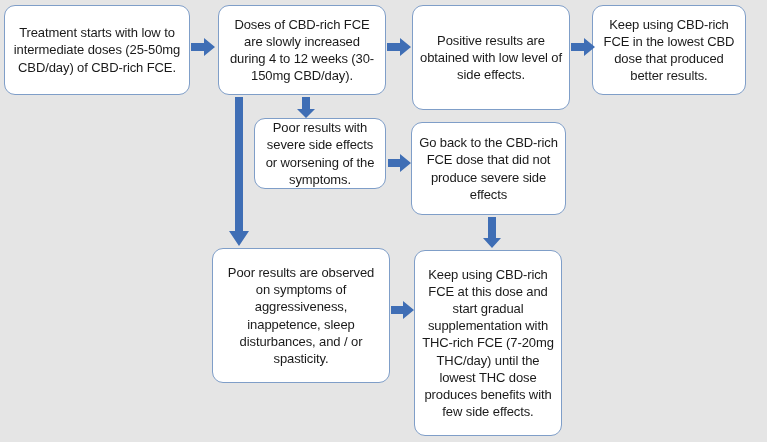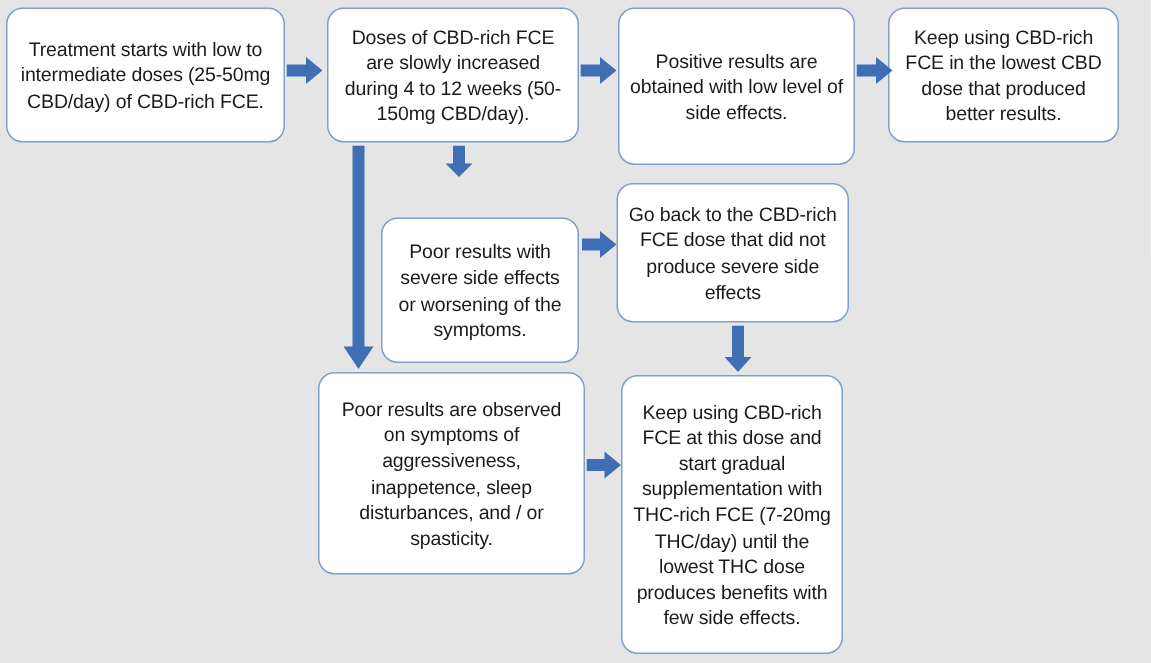--- a/index.html
+++ b/index.html
@@ -41,21 +41,21 @@
     width: 100%;
   }
 
   
   #n-start      { left: 4px;   top: 5px;   width: 186px; height: 90px; }
   #n-increase   { left: 218px; top: 5px;   width: 168px; height: 90px; }
   #n-positive   { left: 412px; top: 5px;   width: 158px; height: 105px; }
   #n-keep-cbd   { left: 592px; top: 5px;   width: 154px; height: 90px; }
 
   
-  #n-poor-side  { left: 254px; top: 118px; width: 132px; height: 97px; margin-top: 27px; }
+  #n-poor-side  { left: 254px; top: 118px; width: 132px; height: 71px; }
   #n-goback     { left: 411px; top: 122px; width: 155px; height: 93px; }
 
   
   #n-poor-sympt { left: 212px; top: 248px; width: 178px; height: 135px; }
   #n-keep-thc   { left: 414px; top: 250px; width: 148px; height: 186px; }
 
   
   .arrow-h, .arrow-v, .arrow-line {
     position: absolute;
   }
@@ -76,21 +76,21 @@
 </head>
 <body>
 
 <div id="canvas">
 
   <div class="node" id="n-start">
     <span>Treatment starts with low to intermediate doses (25-50mg CBD/day) of CBD-rich FCE.</span>
   </div>
 
   <div class="node" id="n-increase">
-    <span>Doses of CBD-rich FCE are slowly increased during 4 to 12 weeks (50-150mg CBD/day).</span>
+    <span>Doses of CBD-rich FCE are slowly increased during 4 to 12 weeks (30-150mg CBD/day).</span>
   </div>
 
   <div class="node" id="n-positive">
     <span>Positive results are obtained  with low level of side effects.</span>
   </div>
 
   <div class="node" id="n-keep-cbd">
     <span>Keep using CBD-rich FCE in the lowest CBD dose that produced better results.</span>
   </div>
 

